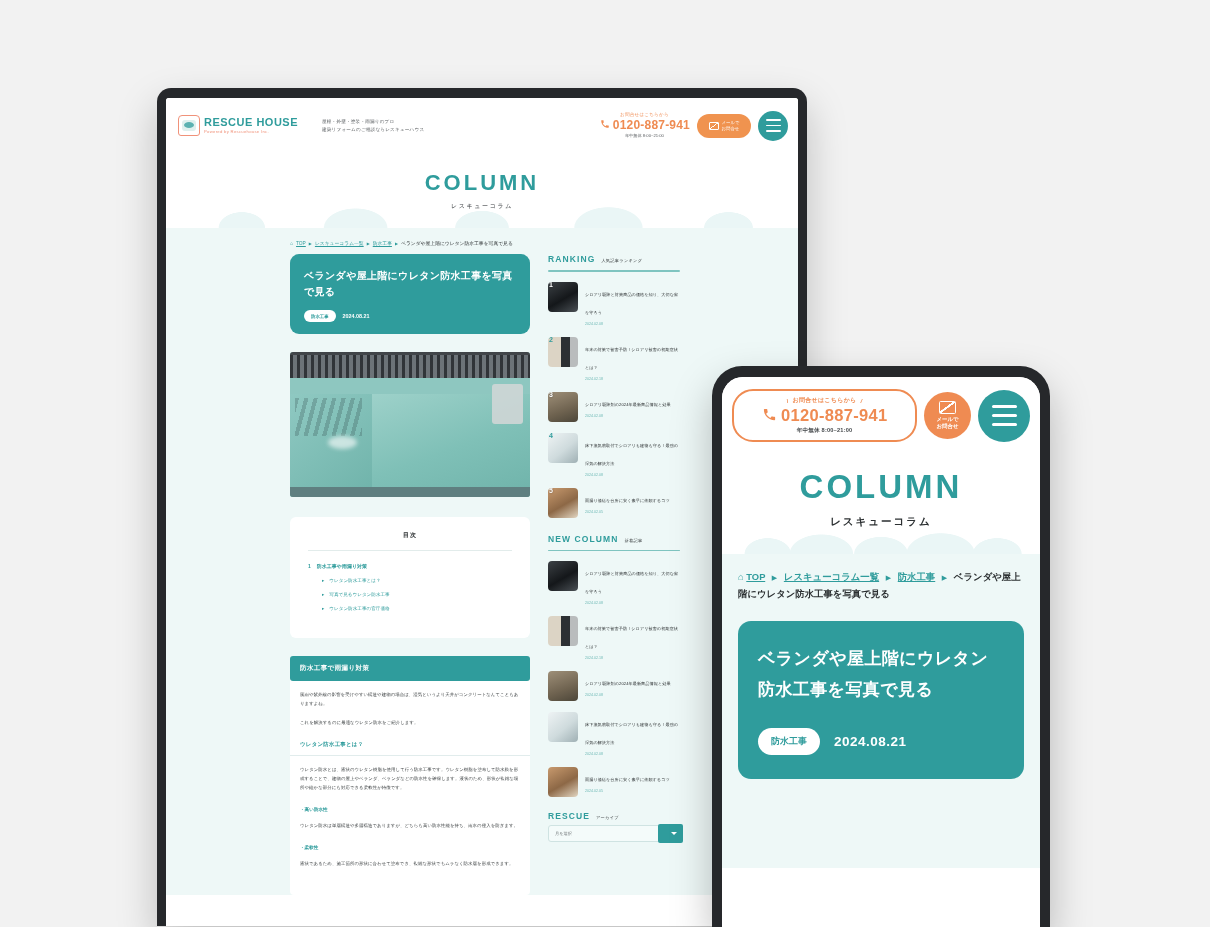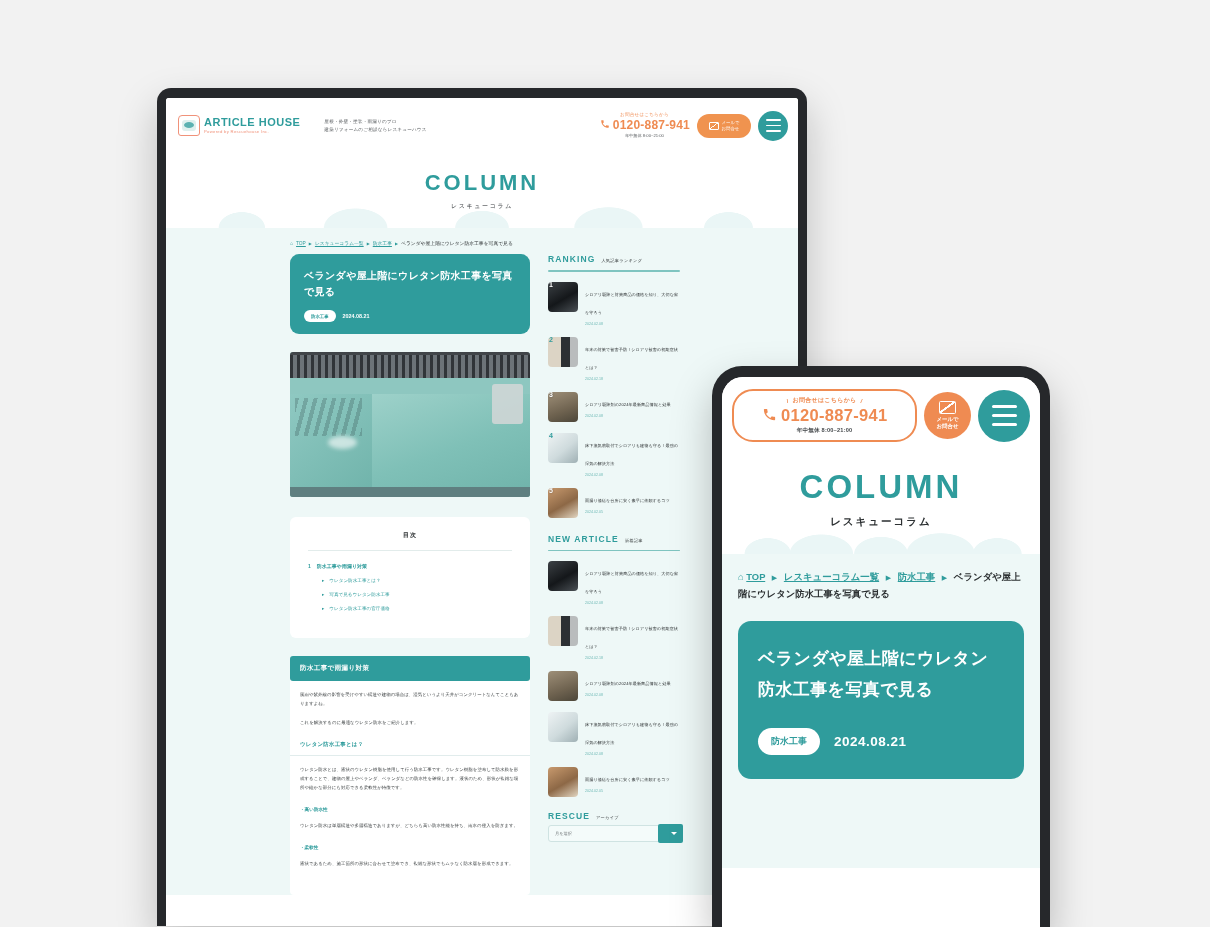--- a/index.html
+++ b/index.html
@@ -182,21 +182,21 @@
 
       <div class="site-head">
         <div class="t-topbar">
           <div class="t-logo">
             <span class="house-ico">
               <span class="roof"></span>
                 <span class="in"></span>
                 <span class="sw"></span>
             </span>
             <span class="t-logo-txt">
-              <div class="t-logo-main">ARTICLE HOUSE</div>
+              <div class="t-logo-main">RESCUE HOUSE</div>
               <div class="t-logo-sub">Powered by  Rescuehouse Inc.</div>
             </span>
           </div>
           <div class="t-tagline">
             <div>屋根・外壁・塗装・雨漏りのプロ</div>
             <div>建築リフォームのご相談ならレスキューハウス</div>
           </div>
           <div class="t-head-right">
             <div class="t-tel">
               <div class="t-tel-lead">お問合せはこちらから</div>
@@ -360,21 +360,21 @@
                 </span>
                 <span class="r-txt">
                   <span class="r-title">雨漏り修繕を台所に安く素早に依頼するコツ</span>
                   <span class="r-date" style="display:block">2024.02.05</span>
                 </span>
               </div>
             </div>
 
             <div style="margin-top:16px">
               <div class="w-head">
-                <span class="w-en">NEW ARTICLE</span>
+                <span class="w-en">NEW COLUMN</span>
                 <span class="w-jp">新着記事</span>
               </div>
               <div class="w-rule"></div>
 
               <div class="r-item">
                 <span class="r-thumb" style="background:linear-gradient(150deg,#3c4145,#14171a 55%,#4a5055);"></span>
                 <span class="r-txt">
                   <span class="r-title">シロアリ駆除と対策商品の価格を知り、大切な家を守ろう</span>
                   <span class="r-date" style="display:block">2024.02.08</span>
                 </span>

